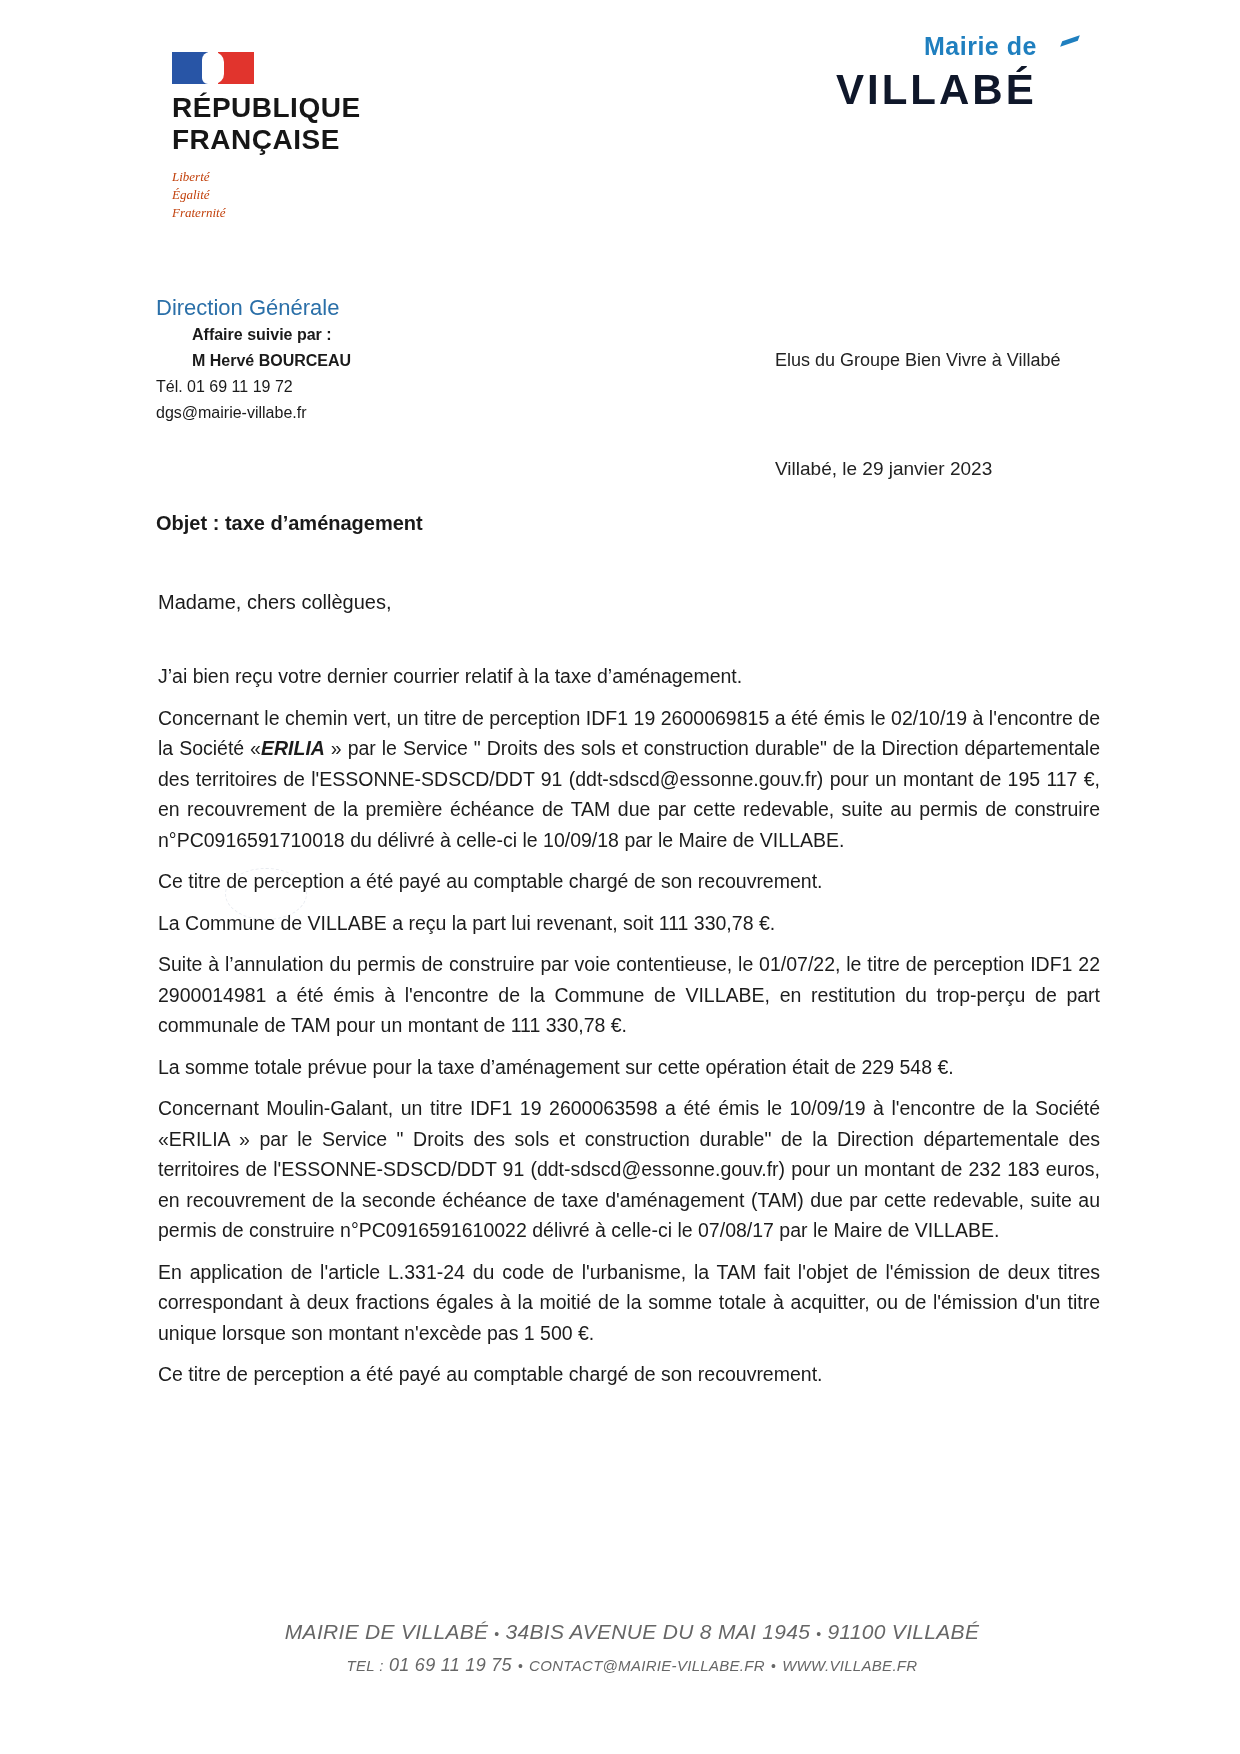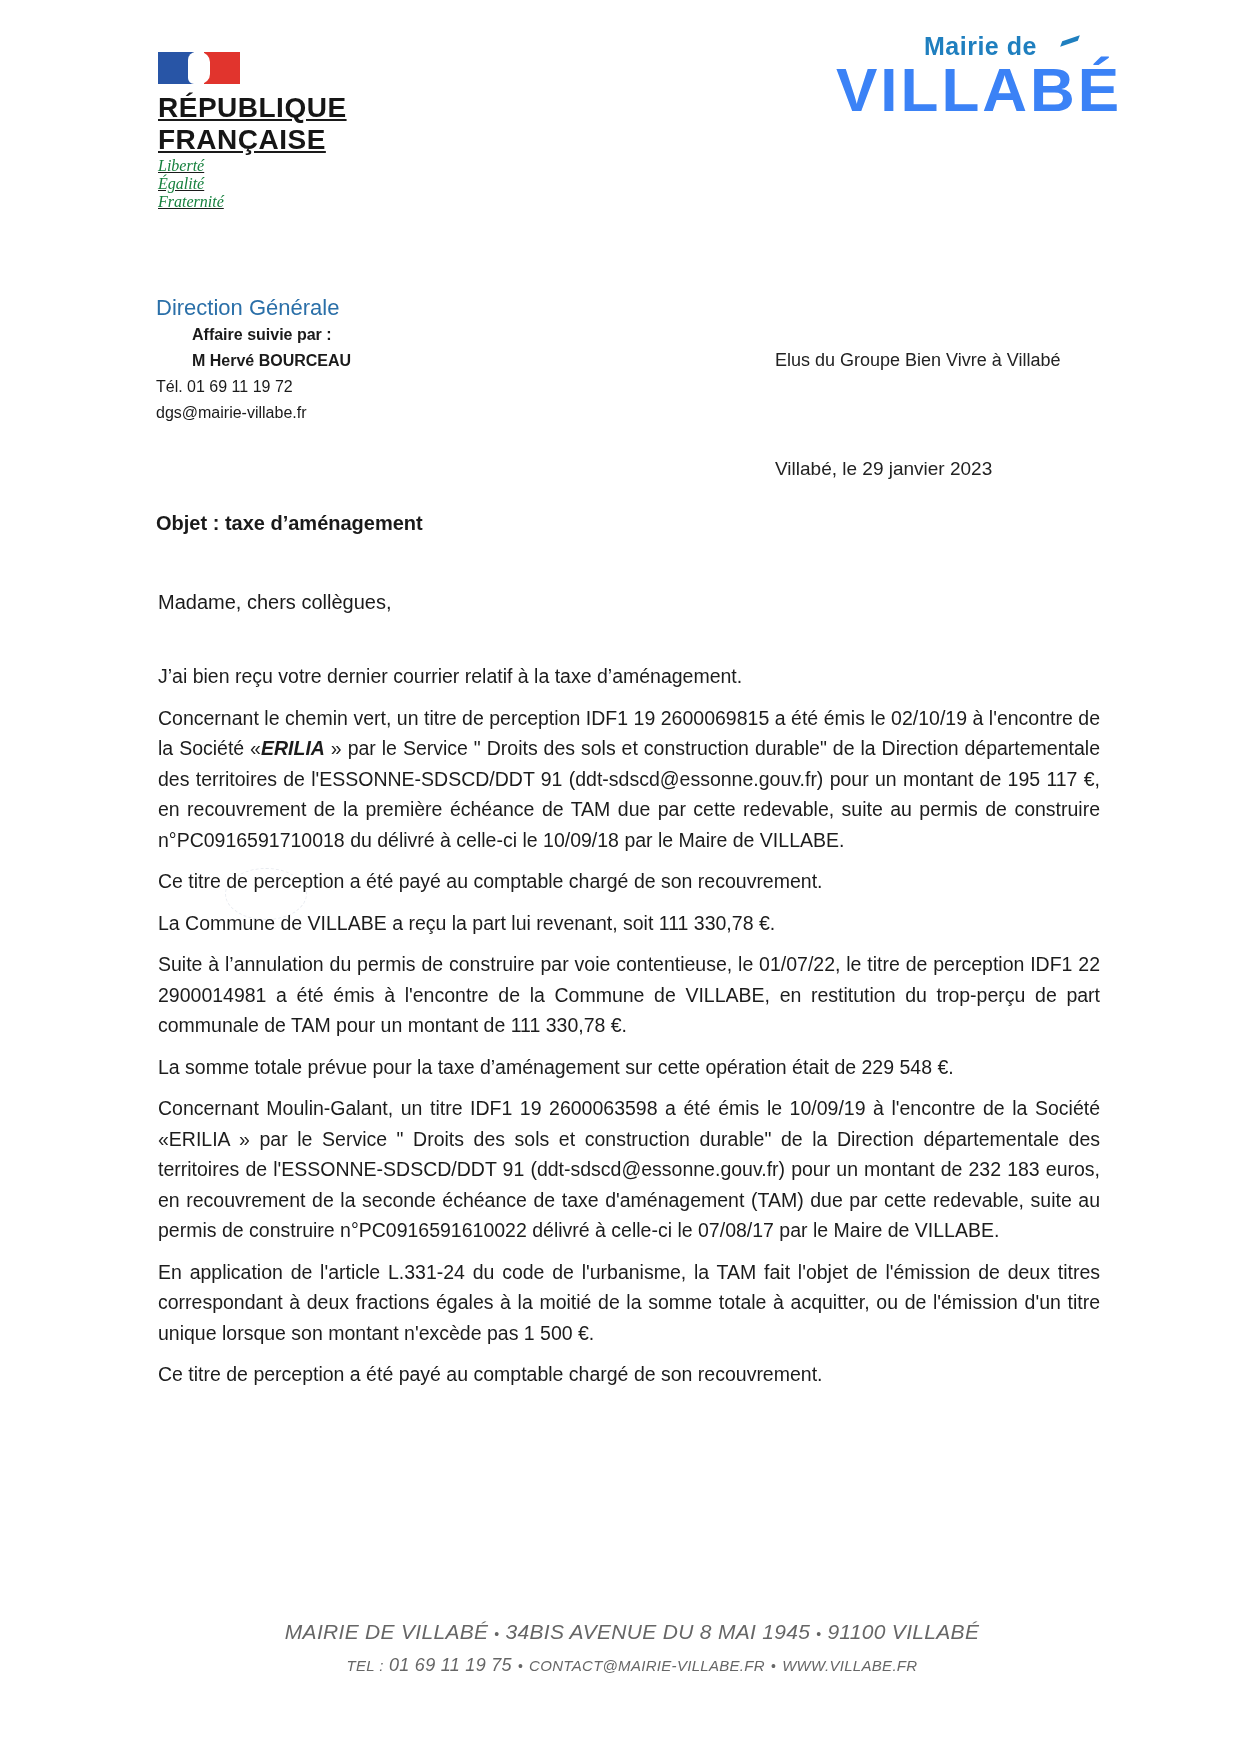--- a/index.html
+++ b/index.html
@@ -1,32 +1,32 @@
 <!DOCTYPE html>
 <html><head>
 <meta charset="utf-8">
 <style>
   html, body { margin: 0; padding: 0; background: #ffffff; }
   body { width: 1240px; height: 1754px; position: relative; overflow: hidden; font-family: "Liberation Sans", sans-serif; color: #1a1a1a; }
   .abs { position: absolute; }
 
   
-  .rf { left: 158px; top: 52px; width: 230px; text-decoration: underline; }
+  .rf { left: 172px; top: 52px; width: 230px; }
   .rf-flag { position: relative; width: 82px; height: 32px; }
   .rf-blue { position: absolute; left: 0; top: 0; width: 36px; height: 32px; background: #2855a6; }
   .rf-red { position: absolute; left: 46px; top: 0; width: 36px; height: 32px; background: #e1342d; }
   .rf-white { position: absolute; left: 30px; top: 0; width: 22px; height: 32px; background: #ffffff; border-radius: 8px 10px 10px 6px; }
   .rf-title { font-weight: bold; font-size: 28px; line-height: 32px; letter-spacing: 0.5px; margin-top: 8px; color: #161616; }
-  .rf-motto { font-family: "Liberation Serif", serif; font-style: italic; font-size: 16px; line-height: 18px; margin-top: 1px; color: #15803d; }
+  .rf-motto { font-family: "Liberation Serif", serif; font-style: italic; font-size: 13px; line-height: 18px; margin-top: 12px; color: #c2410c; }
 
   
   .logo { left: 830px; top: 30px; width: 270px; height: 90px; }
   .logo-top { position: absolute; left: 94px; top: 2px; font-weight: bold; font-size: 25px; color: #1f7fbf; letter-spacing: 0.5px; }
   .logo-accent { position: absolute; left: 233px; top: 8px; width: 14px; height: 6px; background: #1f7fbf; transform: skewX(-40deg) rotate(-25deg); }
-  .logo-main { position: absolute; left: 6px; top: 28px; font-weight: bold; font-size: 62px; line-height: 64px; color: #3b82f6; letter-spacing: 3px; }
+  .logo-main { position: absolute; left: 6px; top: 28px; font-weight: bold; font-size: 42px; line-height: 64px; color: #0f172a; letter-spacing: 3px; }
 
   
   .sender { left: 156px; top: 294px; }
   .dept { font-size: 22px; color: #2a6fa8; line-height: 28px; }
   .sender-line { font-size: 16px; line-height: 26px; }
   .bold { font-weight: bold; margin-left: 36px; }
 
   .recipient { left: 775px; top: 350px; font-size: 18px; color: #222; }
   .date { left: 775px; top: 458px; font-size: 19px; color: #222; }
   .objet { left: 156px; top: 512px; font-size: 20px; font-weight: bold; }

